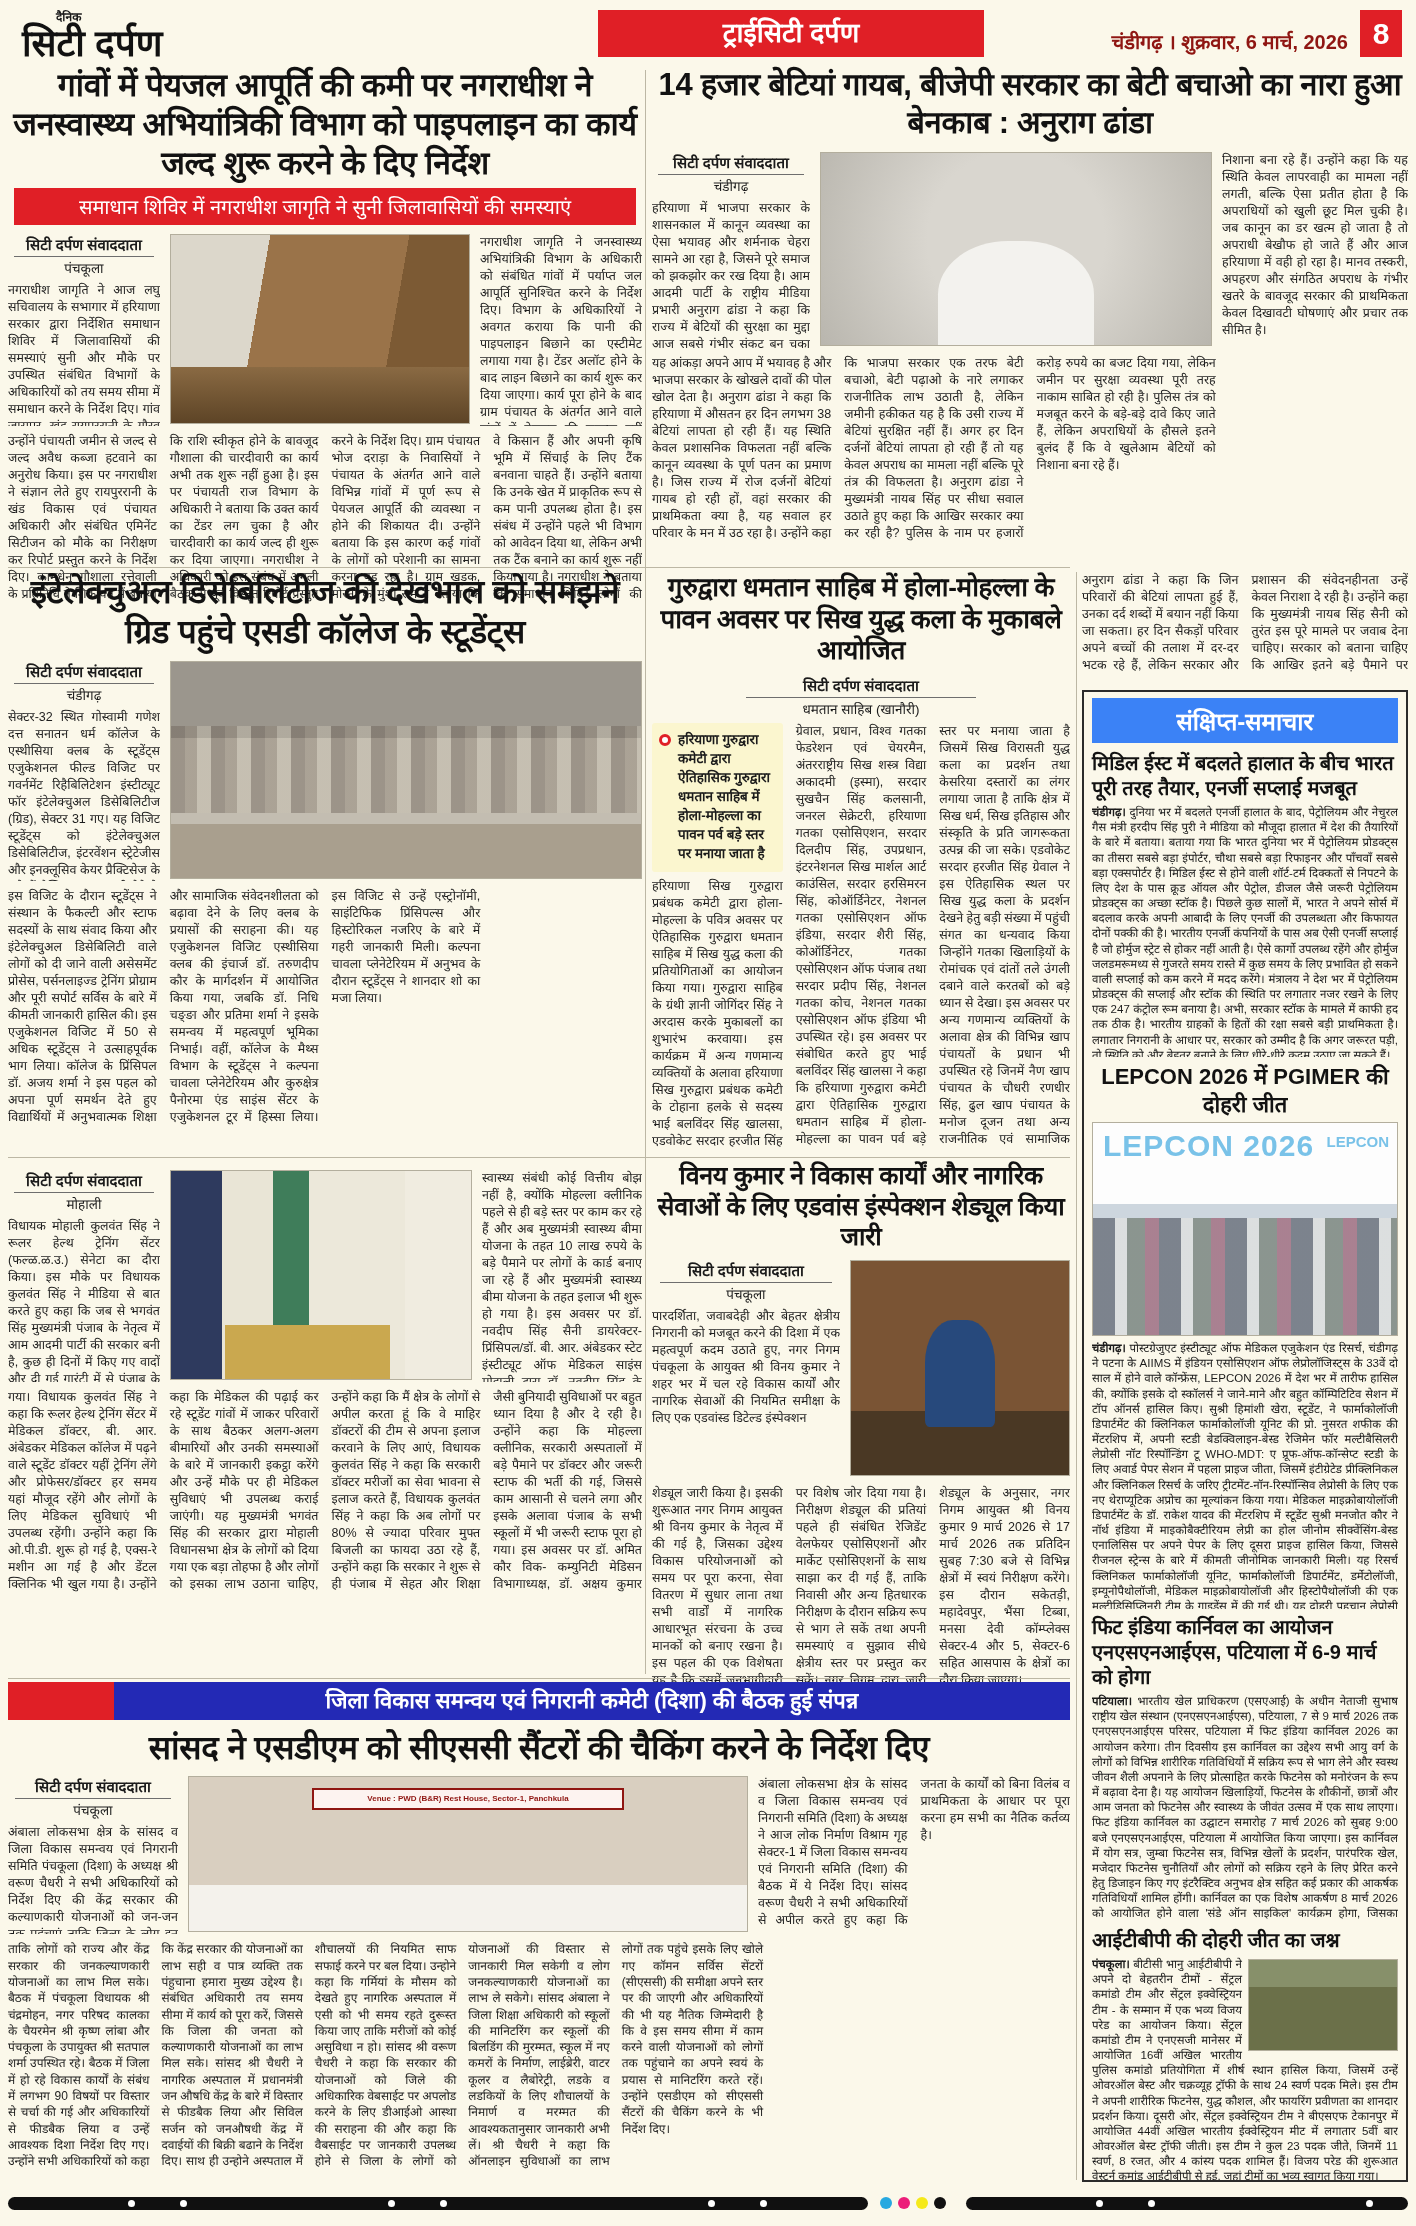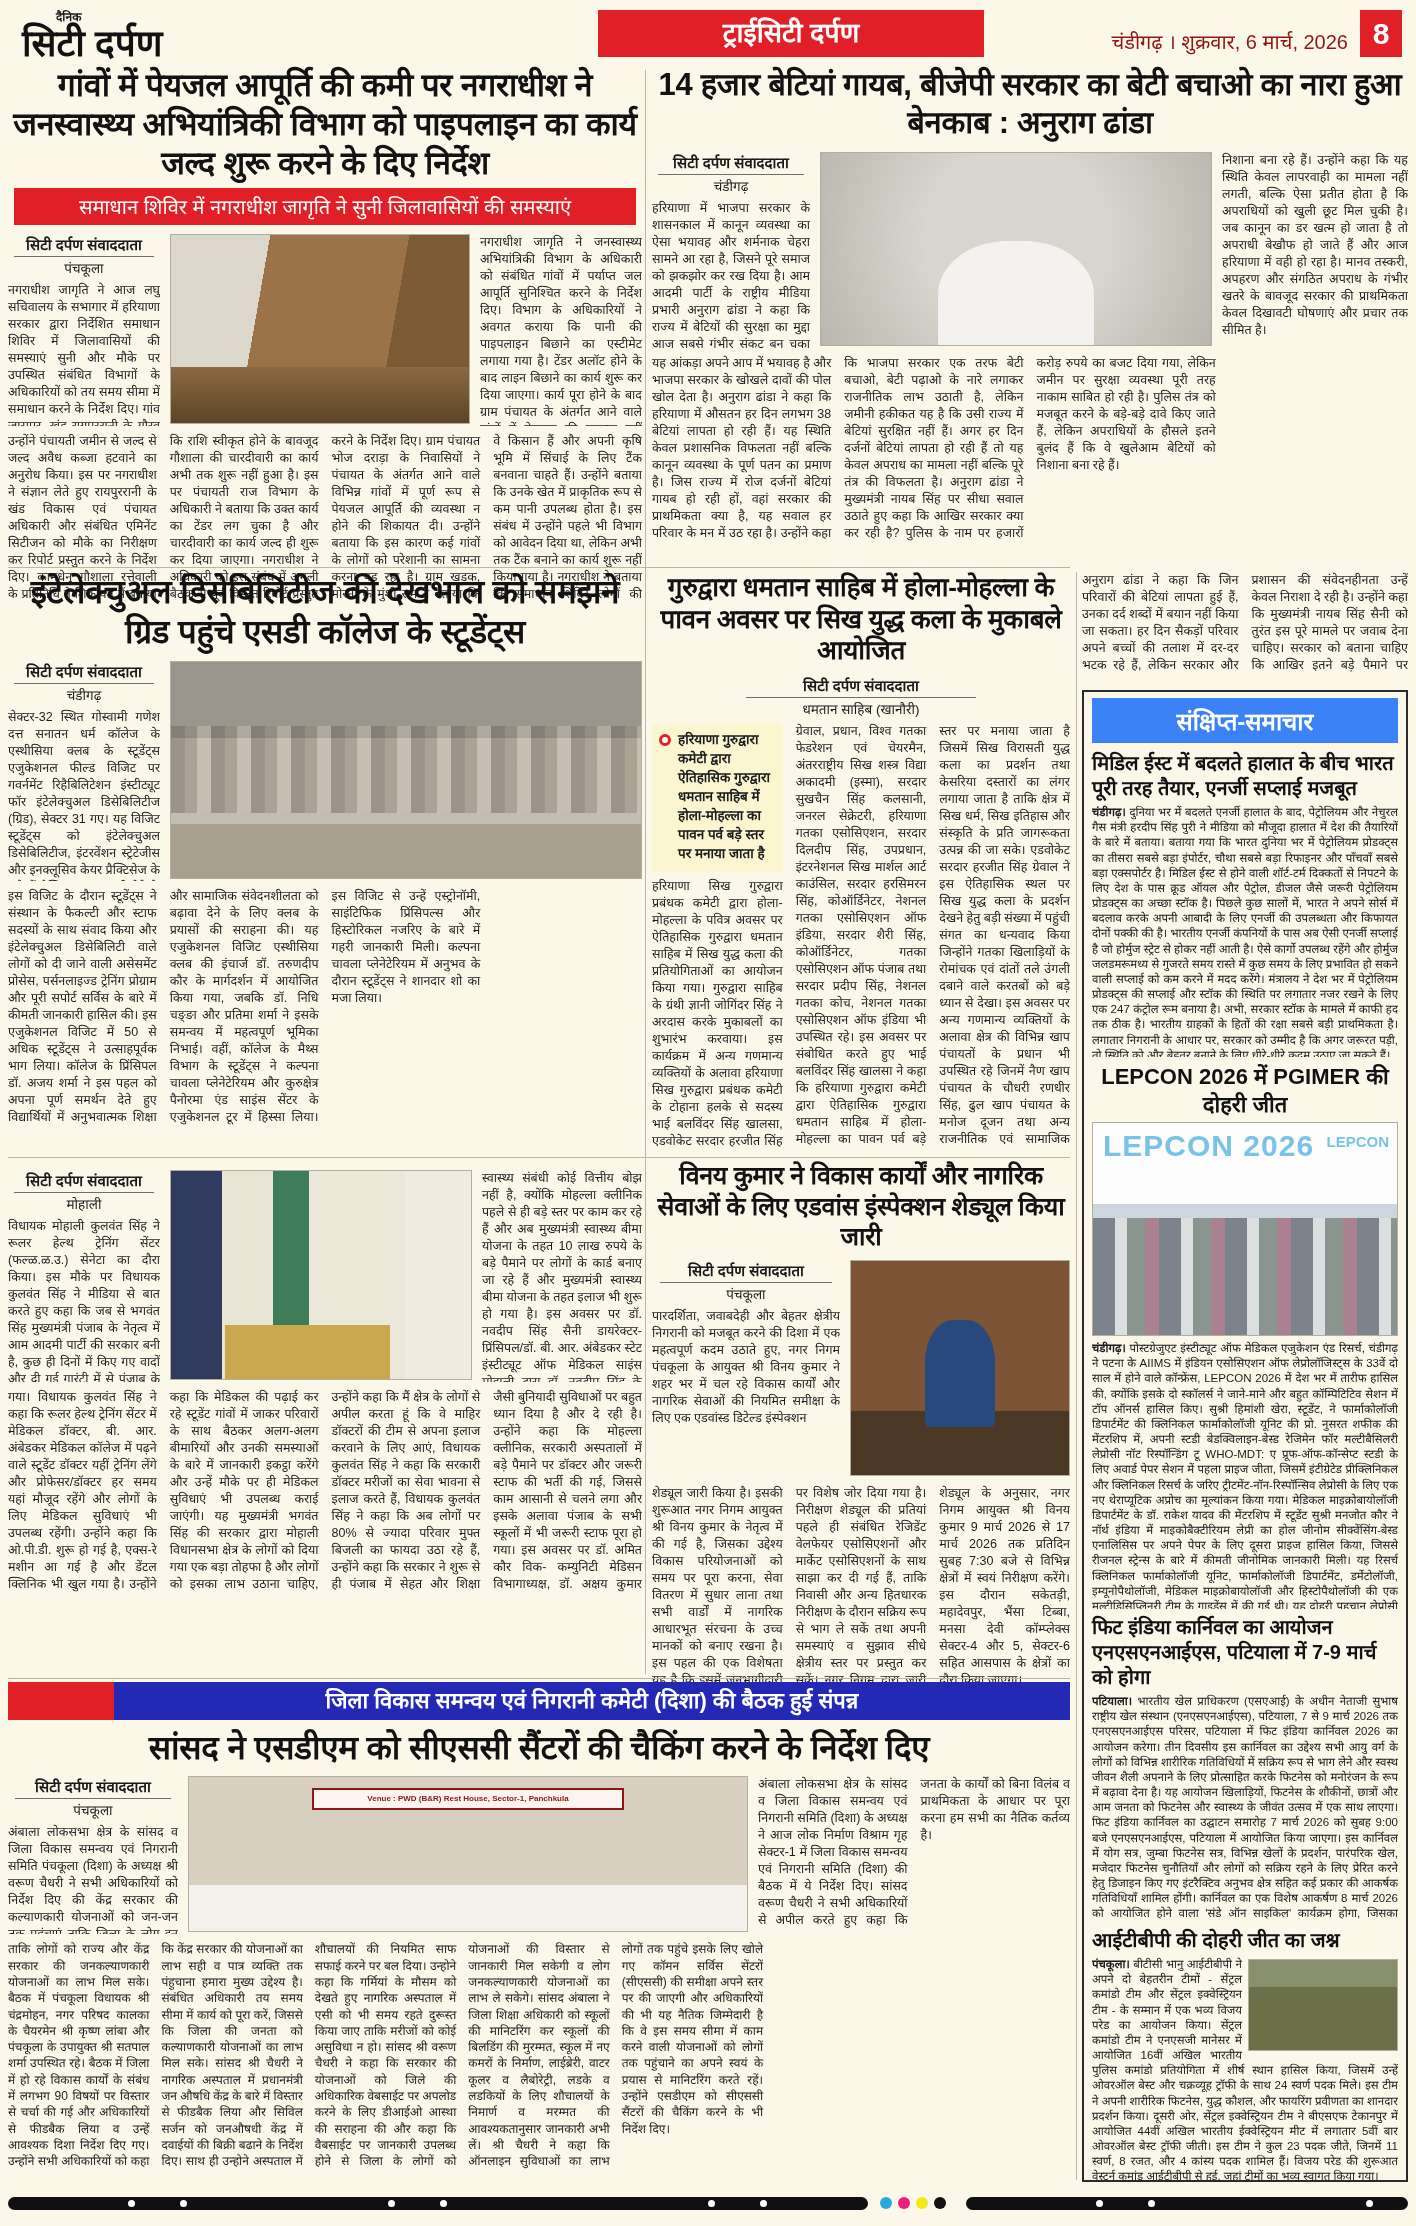--- a/index.html
+++ b/index.html
@@ -23,21 +23,21 @@
   .cols3{column-count:3;column-gap:13px;column-fill:auto;}
   .cols2{column-count:2;column-gap:13px;column-fill:auto;}
   .cols7{column-count:7;column-gap:12px;column-fill:auto;}
   
   #masthead{left:8px;top:8px;width:1400px;height:56px;}
   #logo-block{position:absolute;left:14px;top:0;}
   #logo-daily{font-size:12px;font-weight:bold;margin-left:34px;}
   #logo-title{font-size:37px;font-weight:800;line-height:1.0;color:#111;}
   #edition-box{position:absolute;left:590px;top:2px;width:386px;height:47px;background:#e01f26;
                color:#fff;font-size:27px;font-weight:800;text-align:center;line-height:47px;}
-  #dateline{position:absolute;right:60px;top:20px;font-size:20px;font-weight:400;color:#8f1612;}
+  #dateline{position:absolute;right:60px;top:20px;font-size:20px;font-weight:700;color:#8f1612;}
   #pagenum-box{position:absolute;right:6px;top:2px;width:42px;height:47px;background:#e01f26;
                color:#fff;font-size:30px;font-weight:800;text-align:center;line-height:47px;}
   
   #briefs{left:1082px;top:690px;width:326px;height:1492px;border:2px solid #2b2b2b;
           background:#fbf8ea;padding:6px 8px;overflow:hidden;}
   #briefs-title{background:#3b82f6;color:#fff;font-weight:800;font-size:24px;text-align:center;
                 padding:6px 0;margin-bottom:8px;}
   .brief-head{font-weight:800;font-size:20px;line-height:1.25;color:#121212;margin:6px 0 4px 0;}
   .brief-body{font-size:11.5px;line-height:1.32;text-align:justify;overflow:hidden;}
   .brief-dl{font-weight:bold;}
@@ -170,21 +170,21 @@
         <span class="lep-big">LEPCON 2026</span>
         <span class="lep-small">LEPCON</span>
       </div>
       <div class="brief-body" style="max-height:268px;">
         <b class="brief-dl">चंडीगढ़।</b>
         <span>पोस्टग्रेजुएट इंस्टीट्यूट ऑफ मेडिकल एजुकेशन एंड रिसर्च, चंडीगढ़ ने पटना के AIIMS में इंडियन एसोसिएशन ऑफ लेप्रोलॉजिस्ट्स के 33वें दो साल में होने वाले कॉन्फ्रेंस, LEPCON 2026 में देश भर में तारीफ हासिल की, क्योंकि इसके दो स्कॉलर्स ने जाने-माने और बहुत कॉम्पिटिटिव सेशन में टॉप ऑनर्स हासिल किए। सुश्री हिमांशी खेरा, स्टूडेंट, ने फार्माकोलॉजी डिपार्टमेंट की क्लिनिकल फार्माकोलॉजी यूनिट की प्रो. नुसरत शफीक की मेंटरशिप में, अपनी स्टडी बेडक्विलाइन-बेस्ड रेजिमेन फॉर मल्टीबैसिलरी लेप्रोसी नॉट रिस्पॉन्डिंग टू WHO-MDT: ए प्रूफ-ऑफ-कॉन्सेप्ट स्टडी के लिए अवार्ड पेपर सेशन में पहला प्राइज जीता, जिसमें इंटीग्रेटेड प्रीक्लिनिकल और क्लिनिकल रिसर्च के जरिए ट्रीटमेंट-नॉन-रिस्पॉन्सिव लेप्रोसी के लिए एक नए थेराप्यूटिक अप्रोच का मूल्यांकन किया गया। मेडिकल माइक्रोबायोलॉजी डिपार्टमेंट के डॉ. राकेश यादव की मेंटरशिप में स्टूडेंट सुश्री मनजोत कौर ने नॉर्थ इंडिया में माइकोबैक्टीरियम लेप्री का होल जीनोम सीक्वेंसिंग-बेस्ड एनालिसिस पर अपने पेपर के लिए दूसरा प्राइज हासिल किया, जिससे रीजनल स्ट्रेन्स के बारे में कीमती जीनोमिक जानकारी मिली। यह रिसर्च क्लिनिकल फार्माकोलॉजी यूनिट, फार्माकोलॉजी डिपार्टमेंट, डर्मेटोलॉजी, इम्यूनोपैथोलॉजी, मेडिकल माइक्रोबायोलॉजी और हिस्टोपैथोलॉजी की एक मल्टीडिसिप्लिनरी टीम के गाइडेंस में की गई थी। यह दोहरी पहचान लेप्रोसी रिसर्च और इन्फेक्शियस डिजीज इनोवेशन में लगातार बेहतरीन काम को दिखाती है।</span>
       </div>
     </div>
 
     <div>
-      <div class="brief-head">फिट इंडिया कार्निवल का आयोजन एनएसएनआईएस, पटियाला में 7-9 मार्च को होगा</div>
+      <div class="brief-head">फिट इंडिया कार्निवल का आयोजन एनएसएनआईएस, पटियाला में 6-9 मार्च को होगा</div>
       <div class="brief-body" style="max-height:228px;">
         <b class="brief-dl">पटियाला।</b>
         <span>भारतीय खेल प्राधिकरण (एसएआई) के अधीन नेताजी सुभाष राष्ट्रीय खेल संस्थान (एनएसएनआईएस), पटियाला, 7 से 9 मार्च 2026 तक एनएसएनआईएस परिसर, पटियाला में फिट इंडिया कार्निवल 2026 का आयोजन करेगा। तीन दिवसीय इस कार्निवल का उद्देश्य सभी आयु वर्ग के लोगों को विभिन्न शारीरिक गतिविधियों में सक्रिय रूप से भाग लेने और स्वस्थ जीवन शैली अपनाने के लिए प्रोत्साहित करके फिटनेस को मनोरंजन के रूप में बढ़ावा देना है। यह आयोजन खिलाड़ियों, फिटनेस के शौकीनों, छात्रों और आम जनता को फिटनेस और स्वास्थ्य के जीवंत उत्सव में एक साथ लाएगा। फिट इंडिया कार्निवल का उद्घाटन समारोह 7 मार्च 2026 को सुबह 9:00 बजे एनएसएनआईएस, पटियाला में आयोजित किया जाएगा। इस कार्निवल में योग सत्र, जुम्बा फिटनेस सत्र, विभिन्न खेलों के प्रदर्शन, पारंपरिक खेल, मजेदार फिटनेस चुनौतियाँ और लोगों को सक्रिय रहने के लिए प्रेरित करने हेतु डिजाइन किए गए इंटरैक्टिव अनुभव क्षेत्र सहित कई प्रकार की आकर्षक गतिविधियाँ शामिल होंगी। कार्निवल का एक विशेष आकर्षण 8 मार्च 2026 को आयोजित होने वाला 'संडे ऑन साइकिल' कार्यक्रम होगा, जिसका आयोजन अंतर्राष्ट्रीय महिला दिवस के अवसर पर किया जा रहा है।</span>
       </div>
     </div>
 
     <div>
       <div class="brief-head">आईटीबीपी की दोहरी जीत का जश्न</div>
       <div class="brief-body" style="max-height:262px;">
         <span class="photo ph-itbp" style="float:right;width:150px;height:92px;margin:2px 0 4px 6px;display:block;"></span>

